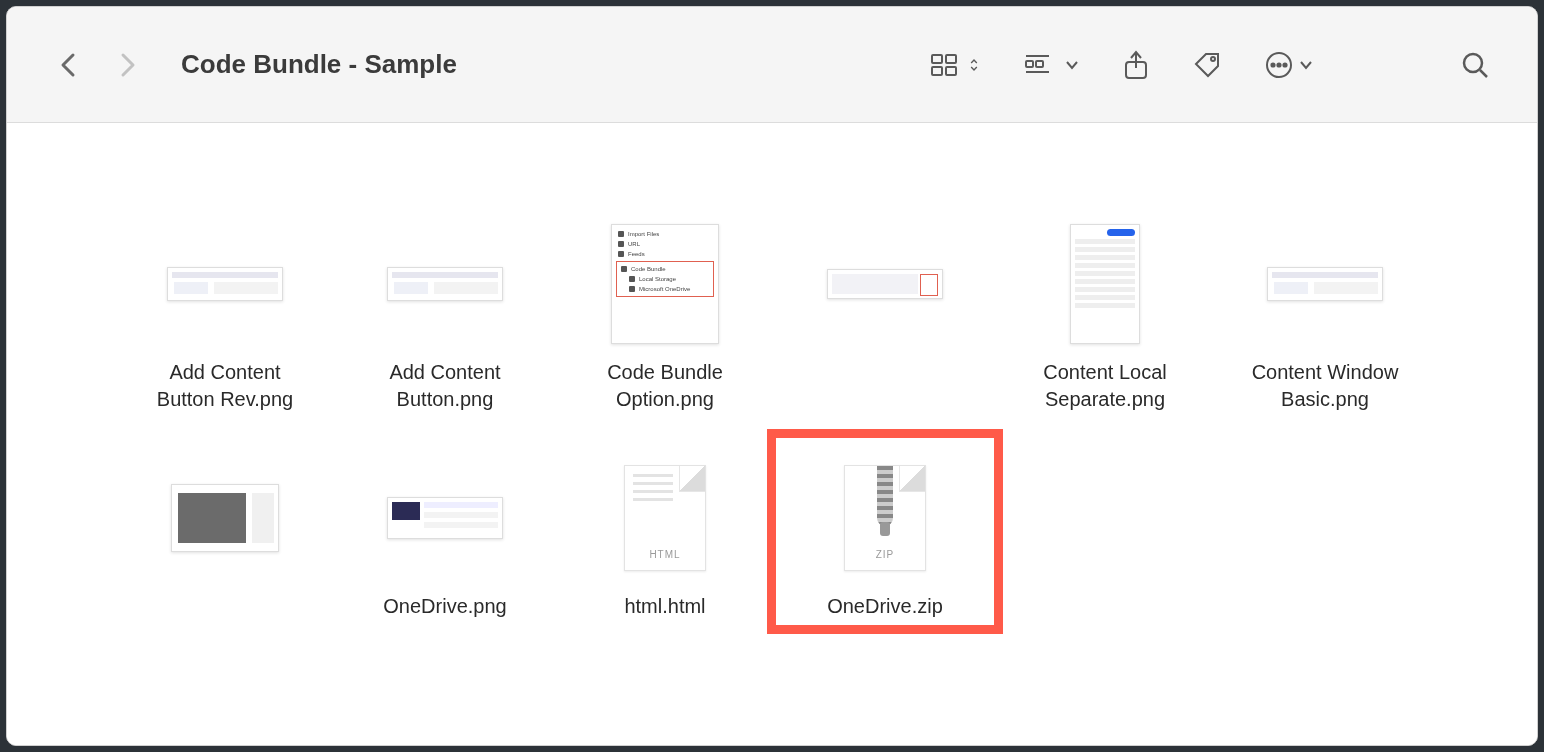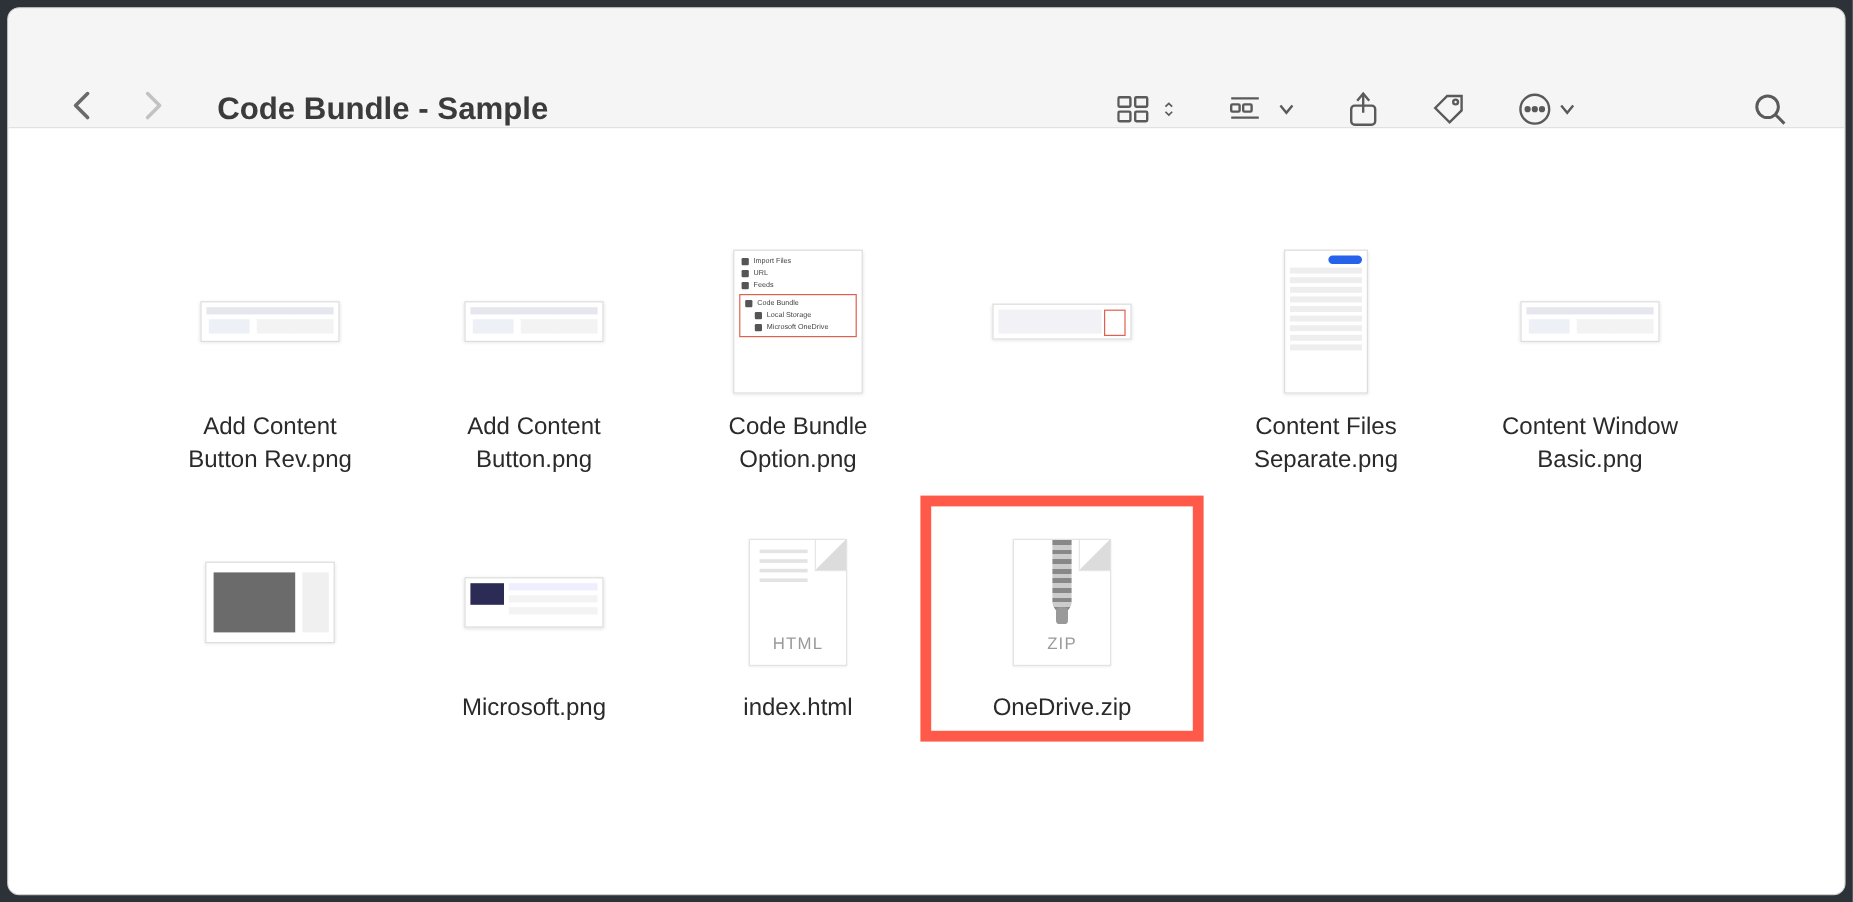--- a/index.html
+++ b/index.html
@@ -14,25 +14,25 @@
     position: absolute;
     top: 6px; left: 6px; right: 6px; bottom: 6px;
     background: #fff;
     border-radius: 10px;
     overflow: hidden;
     display: flex;
     flex-direction: column;
     border: 1px solid #d0d0d0;
   }
   .toolbar {
-    height: 100px;
+    height: 116px;
     background: #f5f5f5;
     border-bottom: 1px solid #dcdcdc;
     display: flex;
-    align-items: flex-end;
+    align-items: center;
     padding: 0 30px 0 44px;
   }
   .nav-btn {
     width: 36px; height: 36px;
     display: flex; align-items: center; justify-content: center;
     color: #6a6a6a;
     margin-right: 22px;
     cursor: pointer;
   }
   .nav-btn svg { stroke: currentColor; }
@@ -153,21 +153,21 @@
     display:flex; align-items:flex-end; justify-content:center;
     padding-bottom:10px;
   }
   .doc-icon .fold{
     position:absolute; top:0; right:0;
     width:26px; height:26px;
     background:linear-gradient(135deg,#fff 0 48%, #dcdcdc 50% 100%);
     border-left:1px solid #e6e6e6;
     border-bottom:1px solid #e6e6e6;
   }
-  .doc-icon .tag{ font-size:14px; color:#9a9a9a; letter-spacing:1px;}
+  .doc-icon .tag{ font-size:10px; color:#9a9a9a; letter-spacing:1px;}
   .doc-icon .lines{
     position:absolute; top:8px; left:8px; width:40px;
   }
   .doc-icon .lines div{height:3px;background:#e3e3e3;margin-bottom:5px;}
   .zip-icon .zipper{
     position:absolute; top:0; left:50%; transform:translateX(-50%);
     width:16px; height:60px;
     background:
       repeating-linear-gradient(0deg,#888 0 4px,#ccc 4px 8px);
     border-radius:0 0 8px 8px;
@@ -317,55 +317,55 @@
               <div class="ln"></div>
               <div class="ln"></div>
               <div class="ln"></div>
               <div class="ln"></div>
               <div class="ln"></div>
               <div class="ln"></div>
               <div class="ln"></div>
               <div class="ln"></div>
             </div>
           </div>
-          <div class="label">Content Files
+          <div class="label">Content Local
 Separate.png</div>
         </div>
         <div class="file-item">
           <div class="thumb-area">
             <div class="shot-wide"></div>
           </div>
           <div class="label">Content Window
 Basic.png</div>
         </div>
         <div class="file-item">
           <div class="thumb-area">
             <div class="shot-dash"></div>
           </div>
         </div>
         <div class="file-item">
           <div class="thumb-area">
             <div class="shot-thumb2"></div>
           </div>
-          <div class="label">Microsoft.png</div>
+          <div class="label">OneDrive.png</div>
         </div>
         <div class="file-item">
           <div class="thumb-area">
             <div class="doc-icon">
               <div class="fold"></div>
               <div class="lines">
                 <div></div>
                 <div></div>
                 <div></div>
                 <div></div>
               </div>
               <div class="tag">HTML</div>
             </div>
           </div>
-          <div class="label">index.html</div>
+          <div class="label">html.html</div>
         </div>
         <div class="file-item highlighted">
           <div class="thumb-area">
             <div class="doc-icon zip-icon">
               <div class="fold"></div>
               <div class="zipper"></div>
               <div class="tag">ZIP</div>
             </div>
           </div>
           <div class="label">OneDrive.zip</div>

